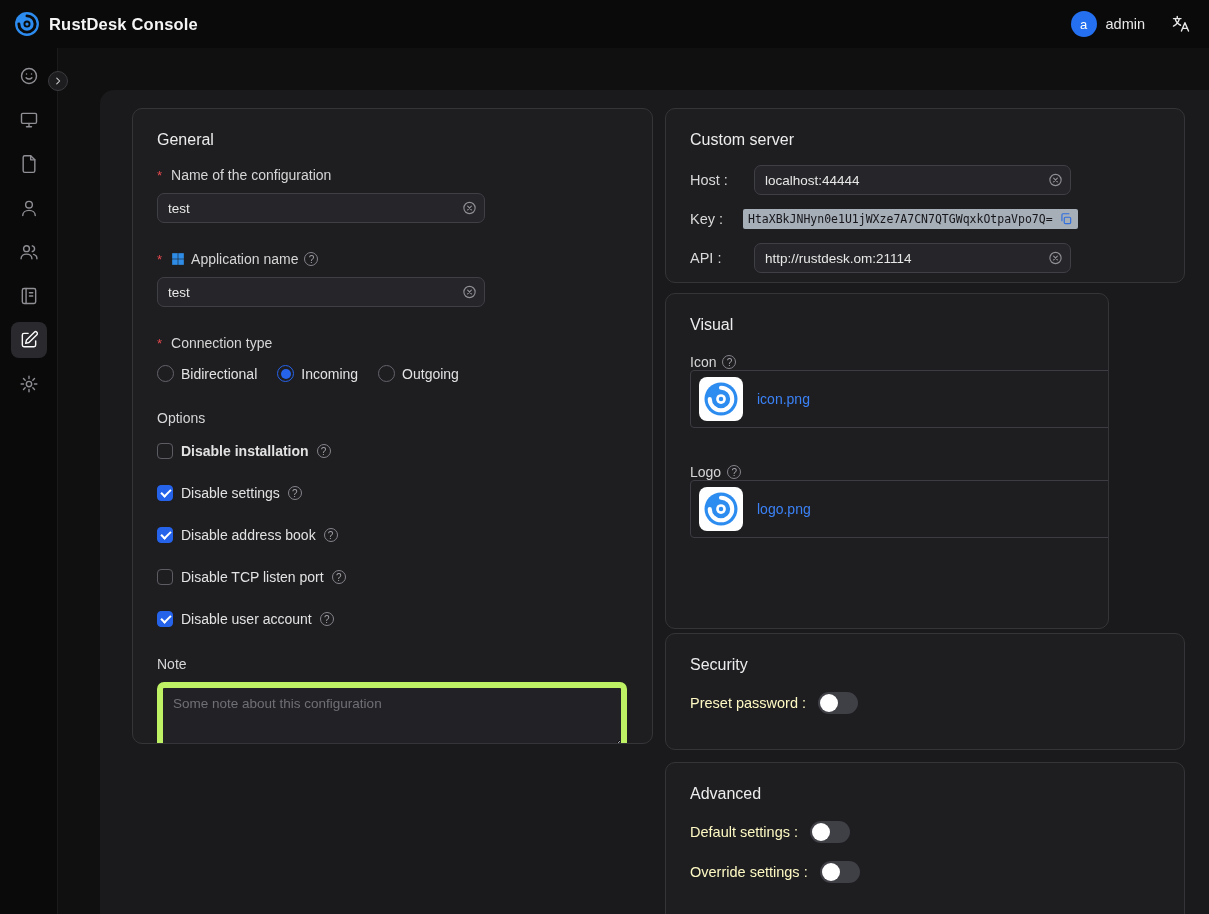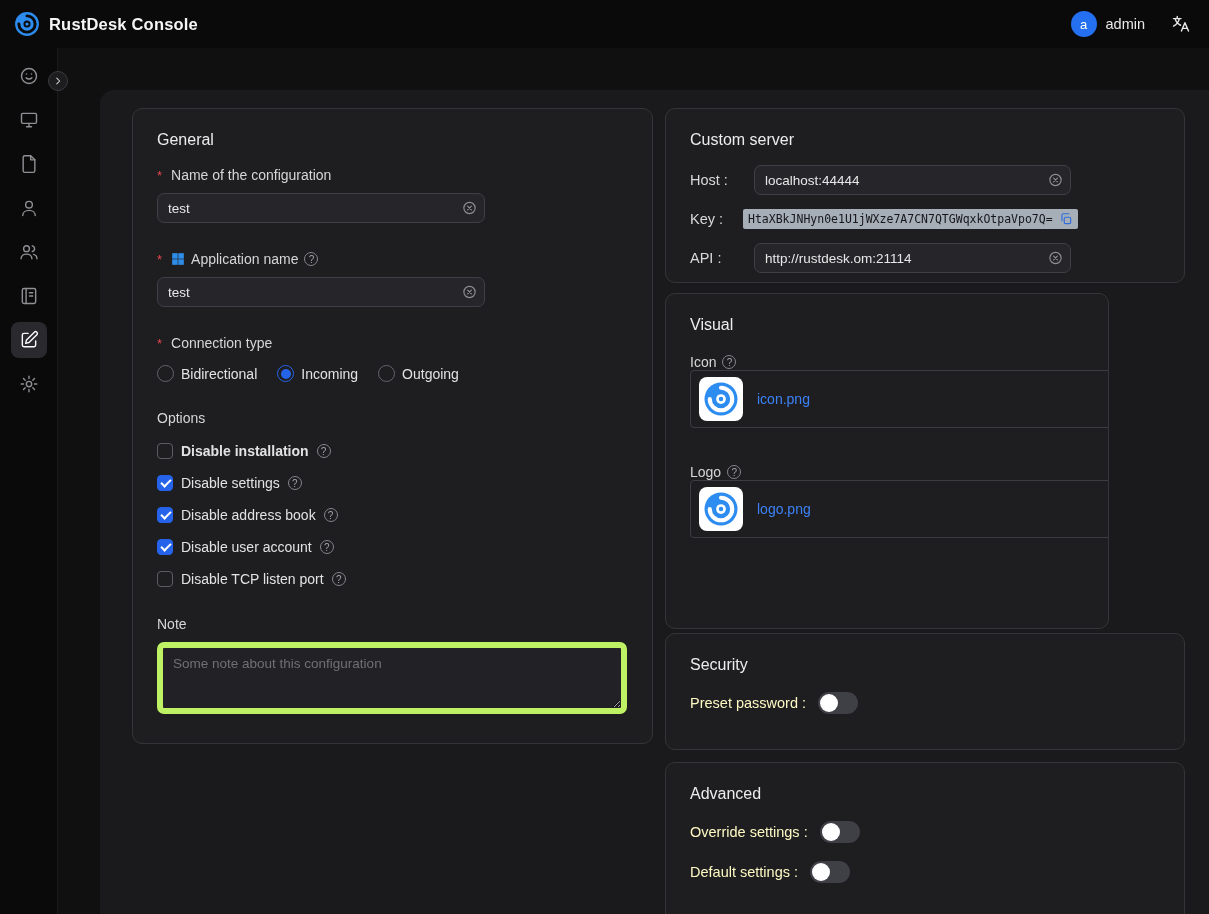--- a/index.html
+++ b/index.html
@@ -64,21 +64,21 @@
   .clear-icon { position:absolute; right:8px; top:50%; transform:translateY(-50%); display:flex;
     color:#8f8f96; cursor:pointer; }
   .clear-icon svg { width:15px; height:15px; }
 
   .radio-row-group { display:flex; align-items:center; gap:20px; margin-top:14px; }
   .radio-item { display:flex; align-items:center; gap:7px; cursor:pointer; color:#e2e2e2; }
   .radio { width:17px; height:17px; border-radius:50%; border:1.5px solid #63636a; position:relative; flex:none; }
   .radio.on { border-color:#2563eb; }
   .radio.on::after { content:""; position:absolute; inset:2.5px; border-radius:50%; background:#2563eb; }
 
-  .opts-list { display:flex; flex-direction:column; gap:10px; margin-top:14px; }
+  .opts-list { display:flex; flex-direction:column; gap:20px; margin-top:14px; }
   .opt-row { display:flex; align-items:center; gap:8px; height:22px; cursor:pointer; color:#e2e2e2; }
   .cb { width:16px; height:16px; border-radius:4px; border:1.5px solid #5c5c63; position:relative; flex:none; }
   .cb.on { background:#2563eb; border-color:#2563eb; }
   .cb.on::after { content:""; position:absolute; left:4.5px; top:1px; width:4px; height:8px;
     border:solid #fff; border-width:0 2px 2px 0; transform:rotate(45deg); }
   .opt-label.bold { font-weight:700; }
 
   .note-area { margin-top:10px; width:470px; height:72px; background:#222226; border:6px solid #bef264;
     border-radius:7px; color:#e7e7e7; font-size:13.5px; padding:8px 10px; resize:both; outline:none;
     font-family:"Liberation Sans", sans-serif; }
@@ -278,27 +278,27 @@
           <span class="cb on"></span>
           <span class="opt-label">Disable settings</span>
           <span class="help"></span>
         </label>
         <label class="opt-row">
           <span class="cb on"></span>
           <span class="opt-label">Disable address book</span>
           <span class="help"></span>
         </label>
         <label class="opt-row">
+          <span class="cb"></span>
+          <span class="opt-label">Disable TCP listen port</span>
+          <span class="help"></span>
+        </label>
+        <label class="opt-row">
           <span class="cb on"></span>
           <span class="opt-label">Disable user account</span>
-          <span class="help"></span>
-        </label>
-        <label class="opt-row">
-          <span class="cb"></span>
-          <span class="opt-label">Disable TCP listen port</span>
           <span class="help"></span>
         </label>
       </div>
 
       <div class="field-label mt26">
         <span>Note</span>
       </div>
       <textarea class="note-area" placeholder="Some note about this configuration" style=""></textarea>
     </section>
 
@@ -395,23 +395,23 @@
       <div class="card-title">Security</div>
       <div class="toggle-row">
         <span>Preset password :</span>
         <span class="toggle"></span>
       </div>
     </section>
 
     <section class="card card-advanced">
       <div class="card-title">Advanced</div>
       <div class="toggle-row">
+        <span>Default settings :</span>
+        <span class="toggle"></span>
+      </div>
+      <div class="toggle-row">
         <span>Override settings :</span>
         <span class="toggle"></span>
       </div>
-      <div class="toggle-row">
-        <span>Default settings :</span>
-        <span class="toggle"></span>
-      </div>
     </section>
 
   </div>
 </div>
 
 </body></html>

